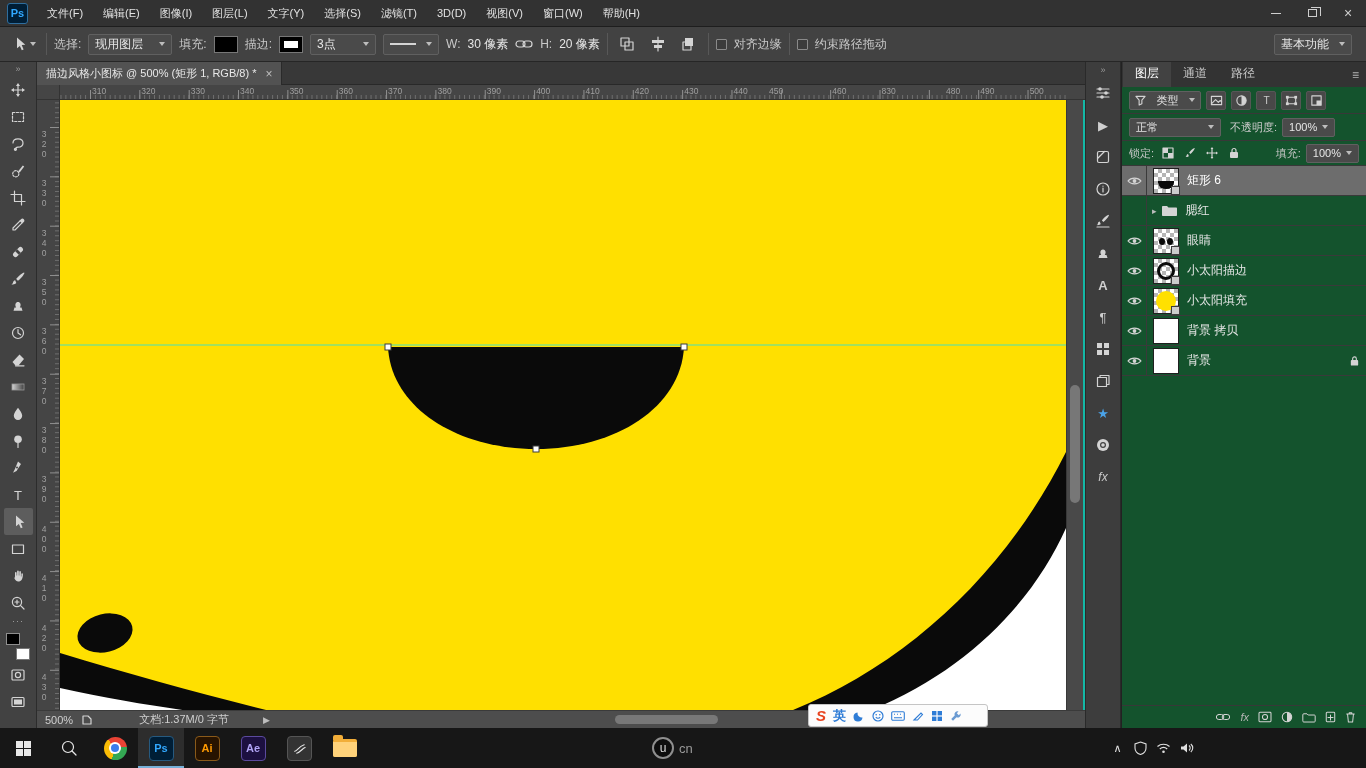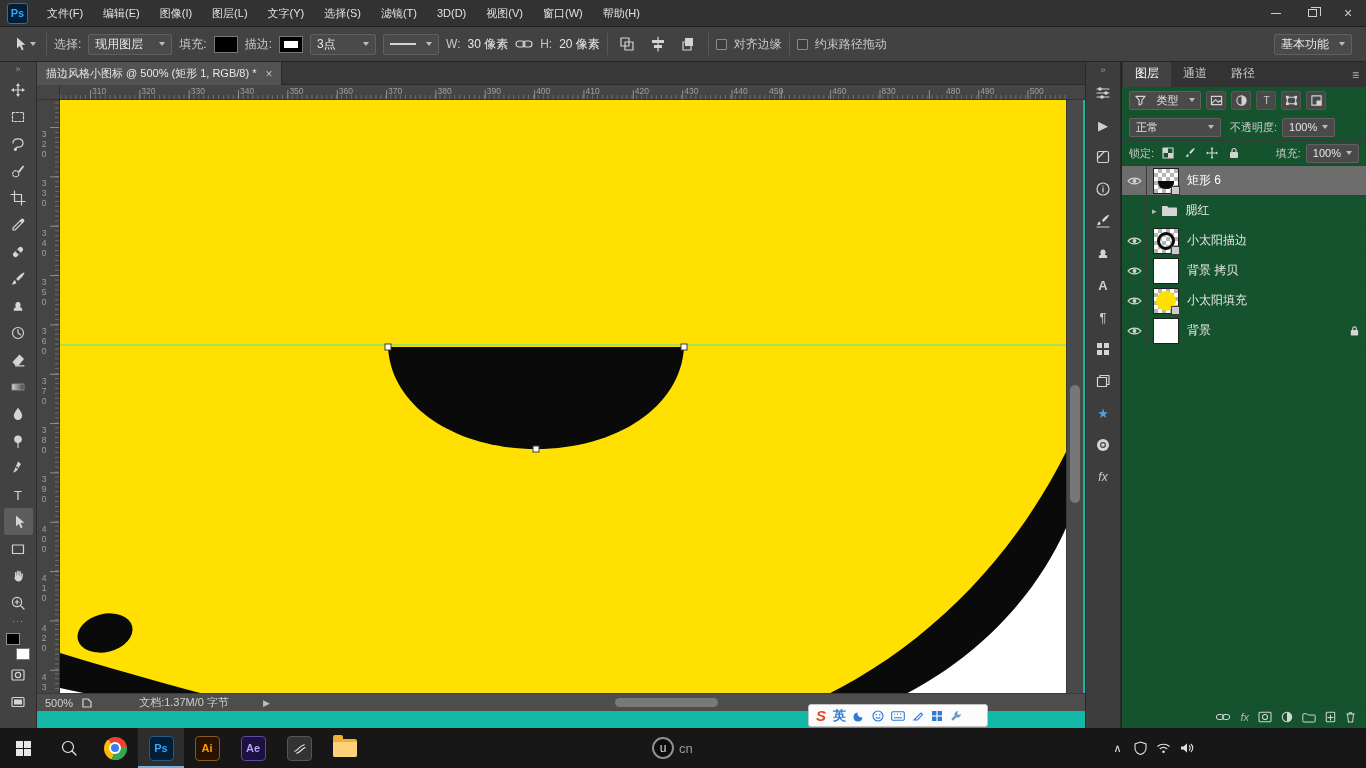--- a/index.html
+++ b/index.html
@@ -50,21 +50,21 @@
     background-size:49.35px 9px,4.935px 4px;background-position:left 30px bottom,left 30px bottom;background-repeat:repeat-x}
   .ruler-topfill{position:absolute;top:23px;left:1029px;right:0;height:15px;background:#454545;border-bottom:1px solid #333}
   .ruler-left{position:absolute;top:38px;left:0;width:23px;height:610px;background:#454545;border-right:1px solid #333;overflow:hidden;
     background-image:linear-gradient(to bottom,#909090 1px,transparent 1px),linear-gradient(to bottom,#6e6e6e 1px,transparent 1px);
     background-size:9px 49.35px,4px 4.935px;background-position:right 0 top 27px,right 0 top 27px;background-repeat:repeat-y}
   .rnum{position:absolute;top:1px;font-size:8.5px;color:#a0a0a0}
   .rnum-v{position:absolute;left:2px;font-size:8.5px;color:#a0a0a0;writing-mode:vertical-lr;text-orientation:upright;letter-spacing:0}
   #canvas-holder{position:absolute;top:38px;left:23px;width:1006px;height:610px;background:#ffe000;overflow:hidden}
   .vscroll{position:absolute;top:38px;left:1029px;width:17px;height:610px;background:#494949;border-left:1px solid #383838}
   .vthumb{position:absolute;left:3px;right:3px;top:285px;height:118px;background:#777;border-radius:7px}
-  .statusbar{position:absolute;left:0;right:0;bottom:17px;height:18px;background:#4d4d4d;border-top:1px solid #3a3a3a;display:flex;align-items:center;font-size:11px;color:#cfcfcf}
+  .statusbar{position:absolute;left:0;right:0;bottom:0;height:18px;background:#4d4d4d;border-top:1px solid #3a3a3a;display:flex;align-items:center;font-size:11px;color:#cfcfcf}
   .status-zoom{padding:0 8px;min-width:44px}
   .status-doc{margin-left:46px}
   .status-expand{margin-left:34px;color:#bdbdbd;font-size:9px}
   .hthumb{position:absolute;left:578px;top:4px;width:103px;height:9px;background:#787878;border-radius:5px}
   
   #iconstrip{position:absolute;left:1085px;width:36px;top:62px;bottom:40px;background:#3d3d3d;border-left:1px solid #2a2a2a;border-right:1px solid #2a2a2a;display:flex;flex-direction:column;align-items:center;z-index:5}
   .strip-head{height:15px;color:#9a9a9a;font-size:9px;display:flex;align-items:center}
   .strip-item{width:30px;height:32px;display:flex;align-items:center;justify-content:center;color:#cfcfcf;font-size:13px}
   .strip-item.blue{color:#4aa3e8}
   .strip-item.fx{font-style:italic;font-size:12px;color:#c9c9c9}
@@ -637,58 +637,70 @@
 
     <div class="layer-row">
       <div class="eye-cell"></div>
       <span class="group-arrow">▸</span>
       <svg class="ico" width="17" height="13" viewBox="0 0 17 13" style="margin-left:4px">
           <path class="f" d="M1 3c0-.6.4-1 1-1h4l1.5 1.5H15c.6 0 1 .4 1 1V11c0 .6-.4 1-1 1H2c-.6 0-1-.4-1-1z"></path>
         </svg>
       <span class="layer-name">腮红</span>
     </div>
 
-
     <div class="layer-row">
       <div class="eye-cell">
           <svg class="ico" width="15" height="10" viewBox="0 0 15 10">
             <path d="M1 5C4 1.2 11 1.2 14 5 11 8.8 4 8.8 1 5Z"></path>
             <circle class="f" cx="7.5" cy="5" r="1.9"></circle>
           </svg>
         </div>
-      <div class="thumb checker">
-          <span class="t-ring"></span>
+      <div class="thumb checker t-dots">
           <span class="badge"></span>
         </div>
-      <span class="layer-name">小太阳描边</span>
+      <span class="layer-name">眼睛</span>
     </div>
 
     <div class="layer-row">
       <div class="eye-cell">
           <svg class="ico" width="15" height="10" viewBox="0 0 15 10">
             <path d="M1 5C4 1.2 11 1.2 14 5 11 8.8 4 8.8 1 5Z"></path>
             <circle class="f" cx="7.5" cy="5" r="1.9"></circle>
           </svg>
         </div>
-      <div class="thumb white"></div>
-      <span class="layer-name">背景 拷贝</span>
+      <div class="thumb checker">
+          <span class="t-ring"></span>
+          <span class="badge"></span>
+        </div>
+      <span class="layer-name">小太阳描边</span>
     </div>
 
     <div class="layer-row">
       <div class="eye-cell">
           <svg class="ico" width="15" height="10" viewBox="0 0 15 10">
             <path d="M1 5C4 1.2 11 1.2 14 5 11 8.8 4 8.8 1 5Z"></path>
             <circle class="f" cx="7.5" cy="5" r="1.9"></circle>
           </svg>
         </div>
       <div class="thumb checker">
           <span class="t-sun"></span>
           <span class="badge"></span>
         </div>
       <span class="layer-name">小太阳填充</span>
+    </div>
+
+    <div class="layer-row">
+      <div class="eye-cell">
+          <svg class="ico" width="15" height="10" viewBox="0 0 15 10">
+            <path d="M1 5C4 1.2 11 1.2 14 5 11 8.8 4 8.8 1 5Z"></path>
+            <circle class="f" cx="7.5" cy="5" r="1.9"></circle>
+          </svg>
+        </div>
+      <div class="thumb white"></div>
+      <span class="layer-name">背景 拷贝</span>
     </div>
 
     <div class="layer-row">
       <div class="eye-cell">
           <svg class="ico" width="15" height="10" viewBox="0 0 15 10">
             <path d="M1 5C4 1.2 11 1.2 14 5 11 8.8 4 8.8 1 5Z"></path>
             <circle class="f" cx="7.5" cy="5" r="1.9"></circle>
           </svg>
         </div>
       <div class="thumb white"></div>

